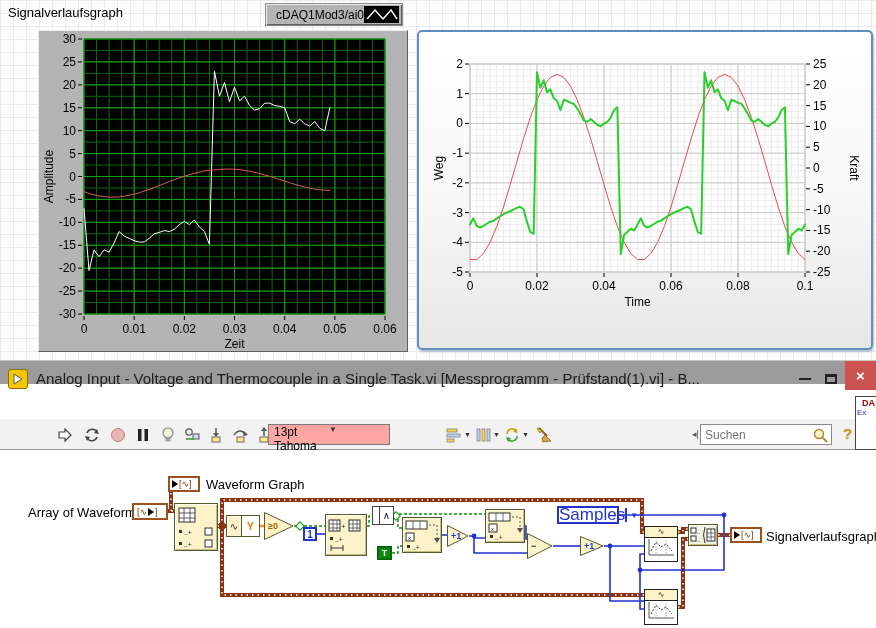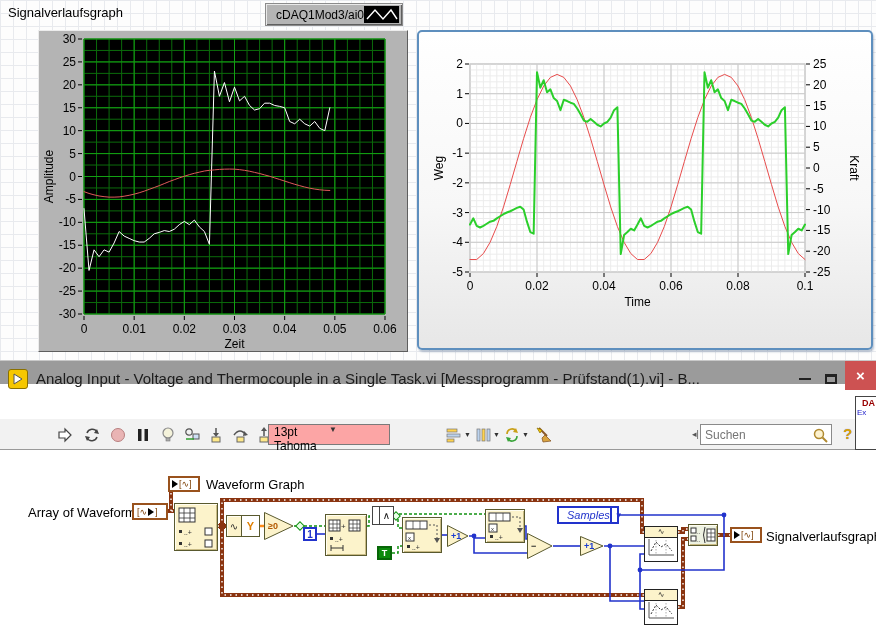--- a/index.html
+++ b/index.html
@@ -86,21 +86,21 @@
   .tri { position:absolute; }
   .tri span { position:absolute; left:4px; top:50%; transform:translateY(-54%);
     font-size:9px; font-weight:bold; color:#1a3bd0; }
   .const-blue { position:absolute; background:#fff; border:2px solid #2233cc;
     color:#2233cc; font-size:10px; font-weight:bold; display:flex; align-items:center;
     justify-content:center; }
   #const-true { position:absolute; background:#0c8a0c; border:2px solid #076607; color:#fff;
     font-size:9px; font-weight:bold; display:flex; align-items:center; justify-content:center; }
   #samples-enum { position:absolute; background:#fff; border:2px solid #2233cc; display:flex;
     align-items:center; }
-  #samples-enum span.lbl { flex:1; font-size:11px; color:#2233cc; padding-left:8px;font-style:italic; }
+  #samples-enum span.lbl { flex:1; font-size:17px; color:#2233cc; padding-left:0; }
   #samples-enum span.dn { font-size:8px; color:#2233cc; padding:0 3px; border-left:2px solid #2233cc;
     align-self:stretch; display:flex; align-items:center; }
   .subset { position:absolute; border:1px solid #222; background:#fff; }
   .subset .head { height:11px; background:#fcf3cb; border-bottom:1px solid #222; text-align:center;
     font-size:8px; line-height:10px; color:#222; }
   .cellnode { position:absolute; display:flex; border:1px solid #59592e; background:#fcf3cb;
     box-shadow:inset 1px 1px 0 #fffdf0; }
   .cellnode .c1 { width:15px; display:flex; align-items:center; justify-content:center;
     font-size:10px; color:#222; border-right:1px solid #59592e; }
   .cellnode .c2 { flex:1; display:flex; align-items:center; justify-content:center;

